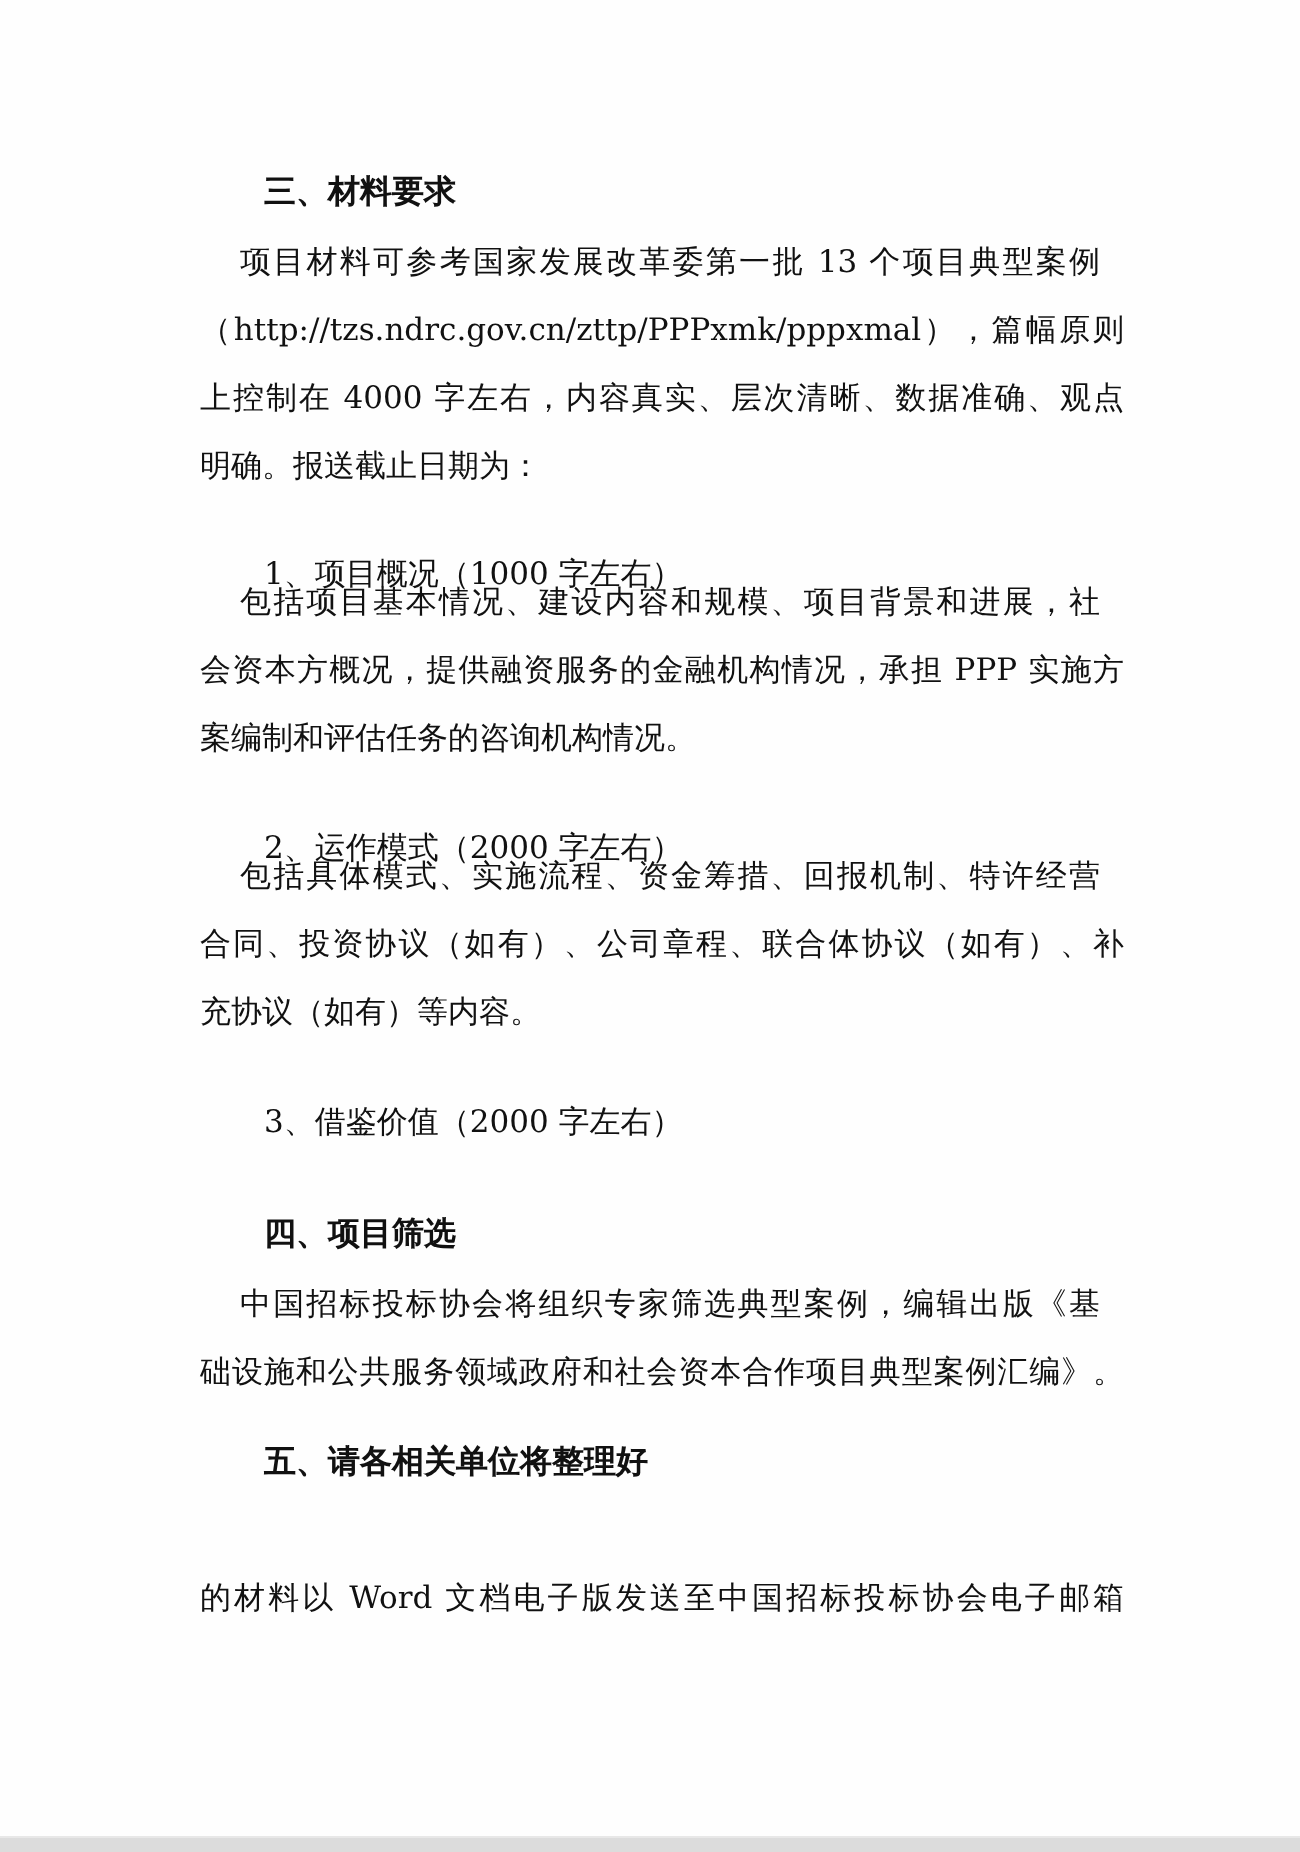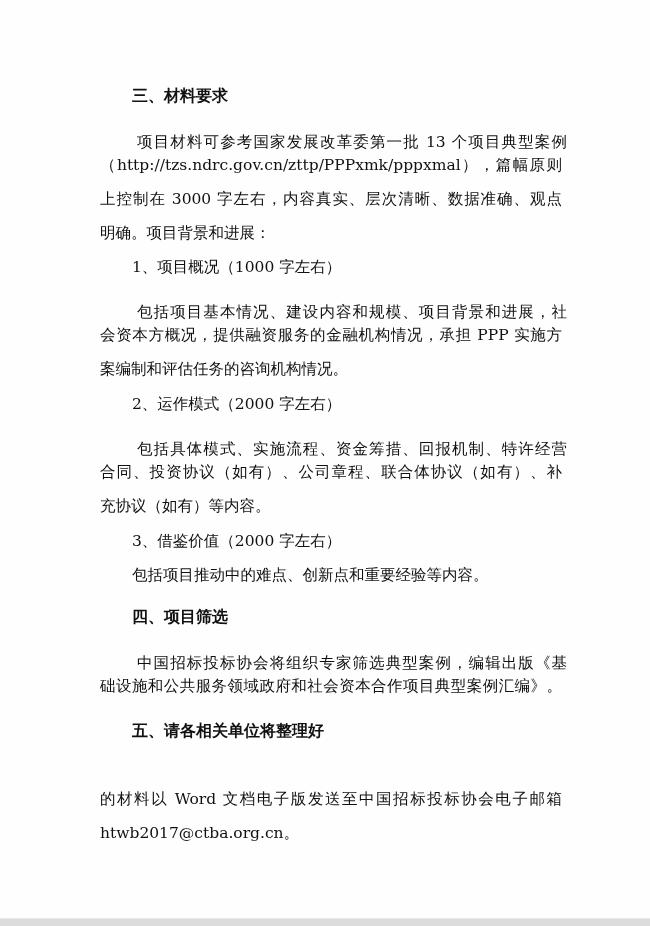--- a/index.html
+++ b/index.html
@@ -7,54 +7,52 @@
     width: 650px; height: 926px; background: #fefefe; position: relative; overflow: hidden;
     font-family: "DejaVu Serif", "Liberation Serif", serif; color: #111;
   }
   .page { position: absolute; left: 0; top: 0; width: 650px; height: 918px; background: #fefefe; }
   .bottom-bar { position: absolute; left: 0; top: 918px; width: 650px; height: 8px; background: #dcdcdc; border-top: 1px solid #e8e8e8; }
   .line {
     position: absolute; left: 100px; width: 462px; font-size: 15.5px; line-height: 20px;
     white-space: nowrap; text-align: justify; text-align-last: justify; letter-spacing: 0;
   }
   .line.last { text-align-last: left; }
-  .line.indent { left: 137px; width: 430px; margin-top: 11px; }
-  .line.sub { left: 132px; width: 430px; text-align-last: left; }
+  .line.indent { left: 120px; width: 430px; }
+  .line.sub { left: 132px; width: 430px; text-align-last: left; margin-top: 20px; }
   .heading {
     position: absolute; left: 132px; font-size: 16px; line-height: 20px; font-weight: bold;
     font-family: "DejaVu Sans", "Liberation Sans", sans-serif; white-space: nowrap;
   }
 </style>
 </head>
 <body>
 
 <div class="page">
 
   <div class="heading" style="top:86px">三、材料要求</div>
 
   <div class="line indent" style="top:121px">项目材料可参考国家发展改革委第一批 13 个项目典型案例</div>
   <div class="line" style="top:155px">（http://tzs.ndrc.gov.cn/zttp/PPPxmk/pppxmal），篇幅原则</div>
-  <div class="line" style="top:189px">上控制在 3000 字左右，内容真实、层次清晰、数据准确、观点</div>
-  <div class="line last" style="top:223px">明确。项目背景和进展：</div>
+  <div class="line" style="top:189px">上控制在 4000 字左右，内容真实、层次清晰、数据准确、观点</div>
+  <div class="line last" style="top:223px">明确。报送截止日期为：</div>
 
   <div class="line sub" style="top:257px">1、项目概况（1000 字左右）</div>
   <div class="line" style="top:325px">会资本方概况，提供融资服务的金融机构情况，承担 PPP 实施方</div>
   <div class="line indent" style="top:291px">包括项目基本情况、建设内容和规模、项目背景和进展，社</div>
   <div class="line last" style="top:359px">案编制和评估任务的咨询机构情况。</div>
 
   <div class="line sub" style="top:394px">2、运作模式（2000 字左右）</div>
   <div class="line indent" style="top:428px">包括具体模式、实施流程、资金筹措、回报机制、特许经营</div>
   <div class="line" style="top:462px">合同、投资协议（如有）、公司章程、联合体协议（如有）、补</div>
   <div class="line last" style="top:496px">充协议（如有）等内容。</div>
 
   <div class="line sub" style="top:531px">3、借鉴价值（2000 字左右）</div>
-  <div class="line sub" style="top:565px">包括项目推动中的难点、创新点和重要经验等内容。</div>
 
   <div class="heading" style="top:607px">四、项目筛选</div>
   <div class="line indent" style="top:642px">中国招标投标协会将组织专家筛选典型案例，编辑出版《基</div>
   <div class="line" style="top:676px">础设施和公共服务领域政府和社会资本合作项目典型案例汇编》。</div>
 
   <div class="heading" style="top:721px">五、请各相关单位将整理好</div>
   <div class="line" style="top:789px">的材料以 Word 文档电子版发送至中国招标投标协会电子邮箱</div>
-  <div class="line last" style="top:823px">htwb2017@ctba.org.cn。</div>
 
 </div>
 <div class="bottom-bar"></div>
 
 </body></html>

